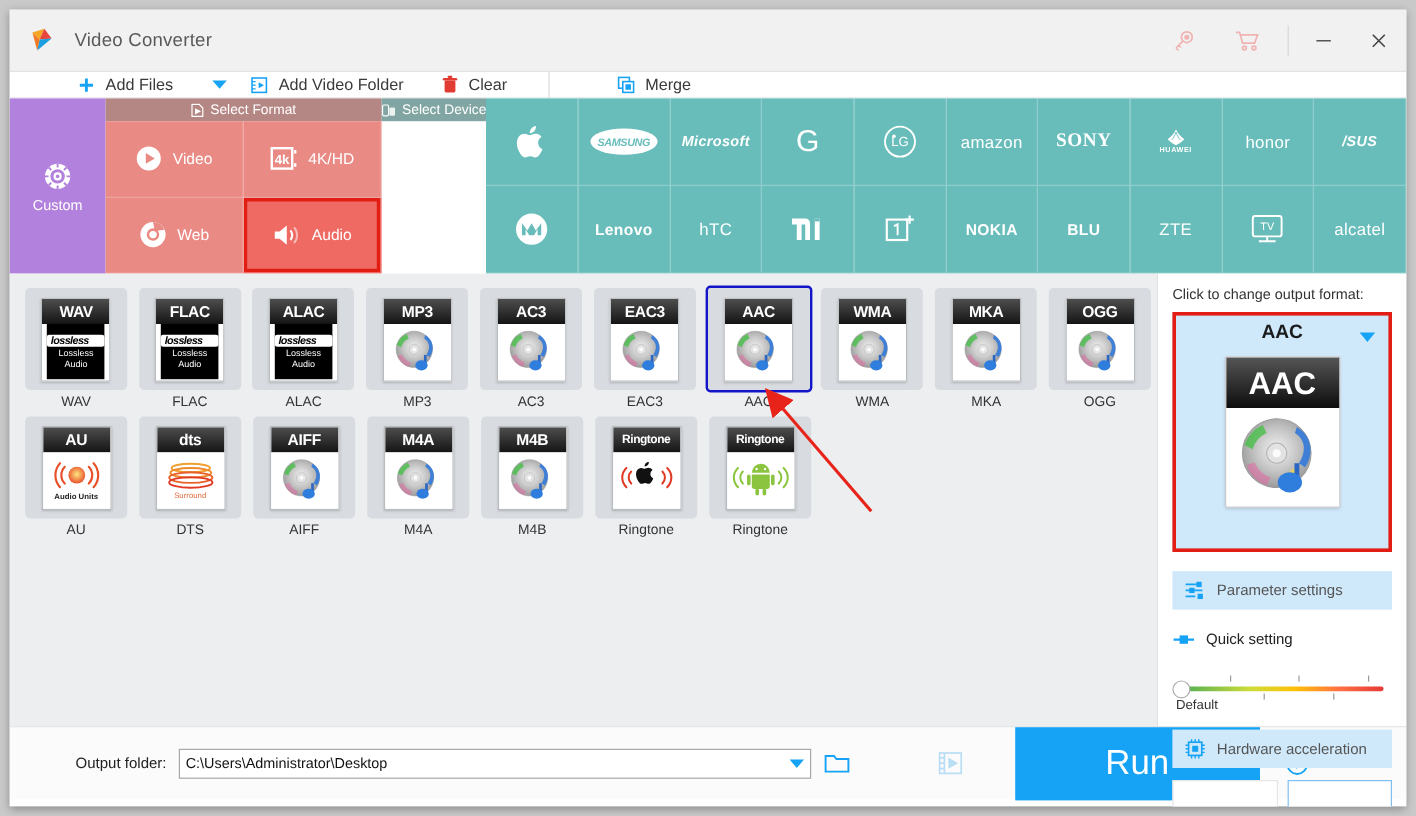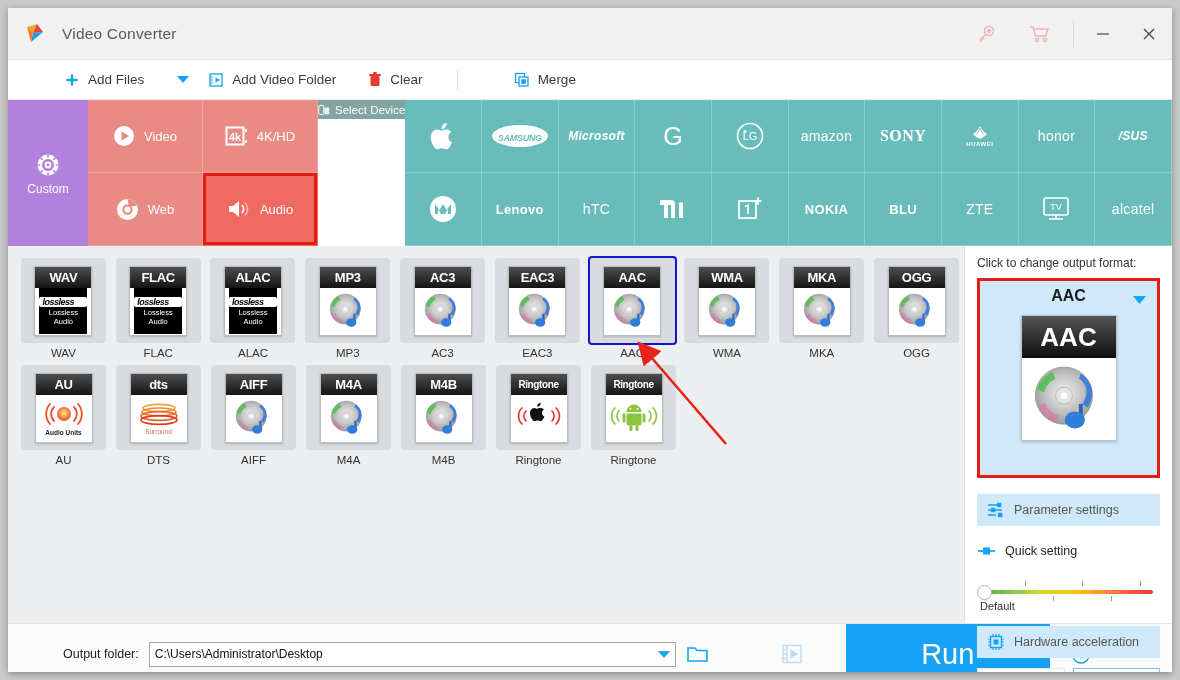--- a/index.html
+++ b/index.html
@@ -34,21 +34,21 @@
     cursor: pointer;
   }
   .tb-sep { width: 1px; height: 26px; background: #d8d8d8; margin: 0 6px; }
   .win-btn {
     width: 46px; height: 52px; display: flex; align-items: center; justify-content: center;
     cursor: pointer; color: #5a5a5a;
   }
 
   
   .toolbar {
-    height: 40px; background: #fff; display: flex; align-items: center;
+    height: 22px; background: #fff; display: flex; align-items: center;
     border-bottom: 1px solid #e8e8e8;
   }
   .tbtn {
     display: flex; align-items: center; height: 40px; cursor: pointer;
     font-size: 13.5px; color: #3a3a3a;
   }
   .tbtn .lbl { margin-left: 8px; }
   .tb-caret { width: 34px; display: flex; align-items: center; justify-content: center; cursor: pointer; }
   .vsep { width: 1px; height: 22px; background: #dddddd; }
 
@@ -305,20 +305,27 @@
           </g>
           <circle cx="15" cy="15" r="6" fill="#b281dd"></circle>
           <circle cx="15" cy="15" r="3.4" fill="#fff"></circle>
           <circle cx="15" cy="15" r="1.5" fill="#b281dd"></circle>
         </svg>
         <span class="s-lbl">Custom</span>
       </div>
     </div>
 
     <div class="fmt-col">
+      <div class="col-head fmt-head">
+        <svg width="11" height="12" viewBox="0 0 11 12" fill="none" stroke="#fff" stroke-width="1">
+          <path d="M1 1 h6 l3 3 v7 h-9 Z"></path>
+            <path d="M4 5 L7.5 6.8 L4 8.6 Z" fill="#fff"></path>
+        </svg>
+        <span>Select Format</span>
+      </div>
       <div class="fmt-grid">
         <div class="fmt-cell">
           <svg width="22" height="22" viewBox="0 0 22 22">
             <circle cx="11" cy="11" r="10" fill="#fff"></circle>
               <path d="M8.5 6.5 L16 11 L8.5 15.5 Z" fill="#ea8a85"></path>
           </svg>
           <span>Video</span>
         </div>
         <div class="fmt-cell">
           <svg width="23" height="22" viewBox="0 0 23 22">

